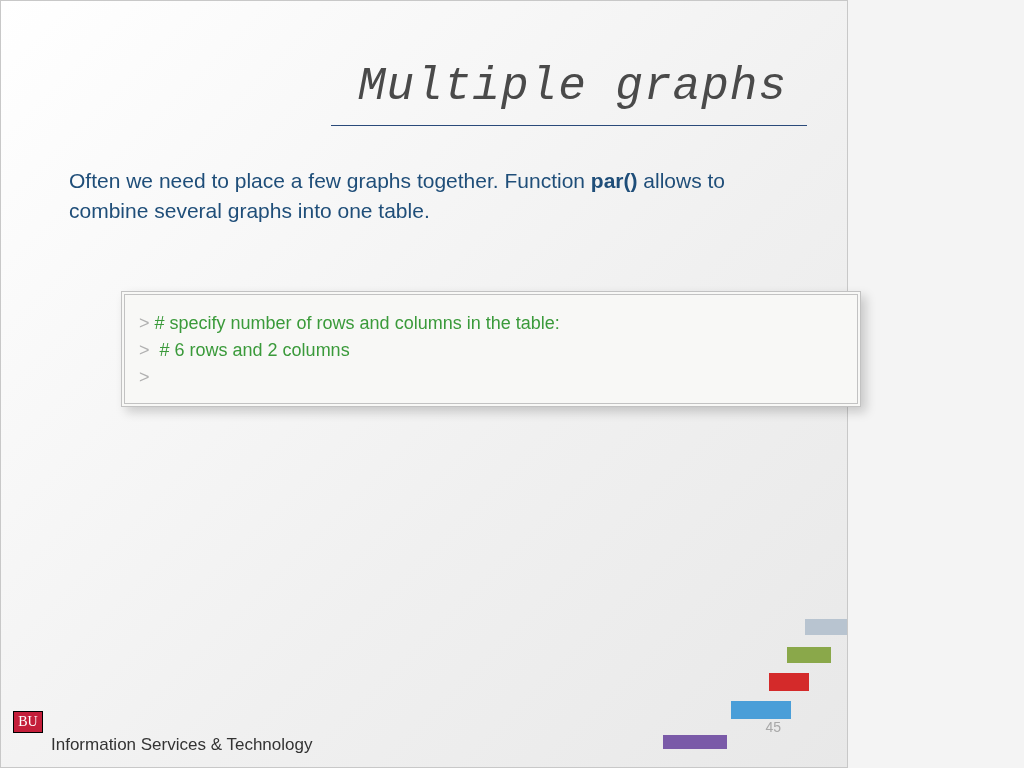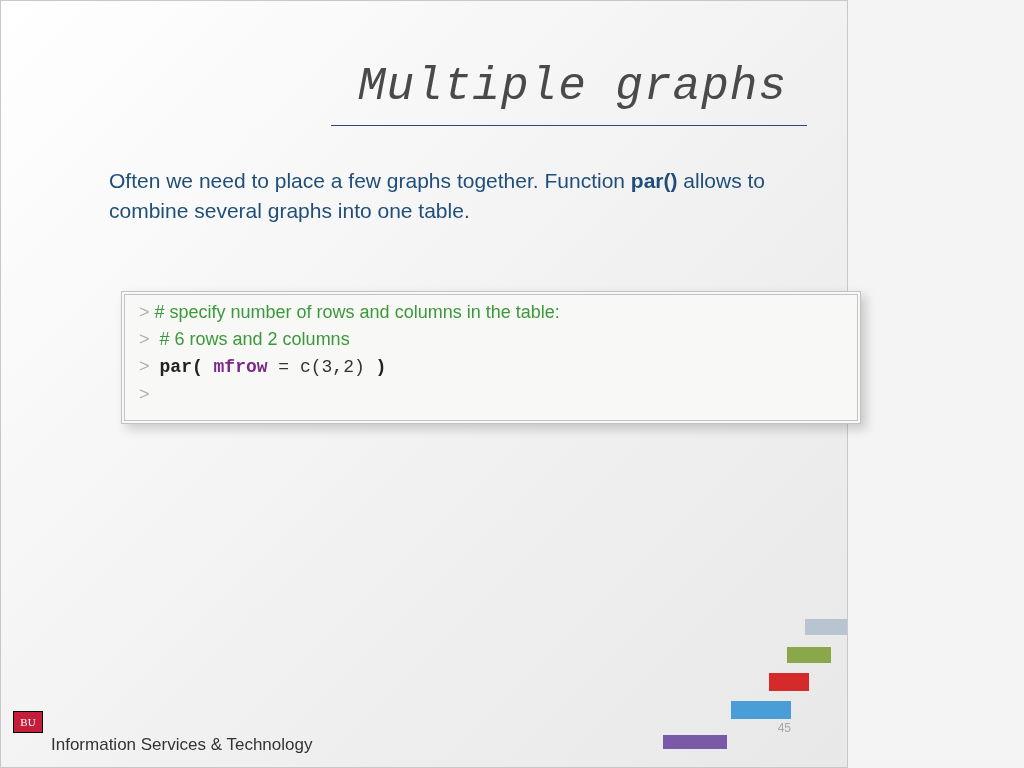--- a/index.html
+++ b/index.html
@@ -35,67 +35,66 @@
   }
   .body-text {
     position: absolute;
     top: 165px;
     left: 68px;
     right: 80px;
     font-size: 21px;
     line-height: 1.45;
     color: #1f4e79;
     font-weight: 300;
-    margin-left: 40px;
   }
   .body-text .fn { font-weight: 700; color: #1f4e79; }
   .code-box {
     position: absolute;
     top: 290px;
     left: 120px;
     width: 740px;
-    padding: 4px 14px 12px 14px;
+    padding: 15px 14px 12px 14px;
     background: #f8f8f6;
     border: 4px double #c2c2c2;
     box-shadow: 5px 5px 10px rgba(0,0,0,0.18);
     font-size: 18px;
     line-height: 1.5;
   }
   .code-line { white-space: pre; }
   .prompt { color: #b0b0b0; font-family: "Segoe UI", Arial, sans-serif; font-weight: 300; }
   .comment { color: #3a9a3a; font-family: "Segoe UI", Arial, sans-serif; font-weight: 300; }
   .mono { font-family: "Courier New", Courier, monospace; color: #333; }
   .mono-b { font-family: "Courier New", Courier, monospace; color: #222; font-weight: 700; }
   .mono-arg { font-family: "Courier New", Courier, monospace; color: #7a2a8a; font-weight: 700; }
 
   .page-num {
     position: absolute;
-    right: 56px;
+    right: 66px;
     bottom: 32px;
-    font-size: 12px;
+    font-size: 14px;
     color: #a8a8a8;
   }
 
   .footer {
     position: absolute;
     left: 12px;
     bottom: 12px;
     display: flex;
     align-items: center;
     gap: 8px;
   }
   .bu-logo {
     width: 30px;
     height: 22px;
     background: #c41e3a;
     border: 1px solid #000;
     color: #fff;
     font-family: "Times New Roman", serif;
     font-weight: 400;
-    font-size: 11px;
+    font-size: 14px;
     display: flex;
     align-items: center;
     justify-content: center;
     letter-spacing: 0px;
   }
   .footer-text {
     font-size: 17px;
     color: #333;
     font-weight: 400;
     margin-top: 46px;
@@ -123,21 +122,20 @@
   <div class="title">Multiple graphs</div>
   <div class="title-rule"></div>
 
   <div class="body-text">
     <span>Often we need to place a few graphs together. Function </span><span class="fn">par()</span><span> allows to combine several graphs into one table.</span>
   </div>
 
   <div class="code-box">
     <div class="code-line"><span class="prompt">&gt;</span><span class="comment"> # specify number of rows and columns in the table:</span></div>
     <div class="code-line"><span class="prompt">&gt;</span>  <span class="comment"># 6 rows and 2 columns</span></div>
-    <div class="code-line"><span class="prompt">&gt;</span>  <span class="mono-b">par( </span><span class="mono-arg">mfrow</span><span class="mono"> = c(3,2) </span><span class="mono-b">)</span></div>
     <div class="code-line"><span class="prompt">&gt;</span></div>
   </div>
 
   <div class="page-num">45</div>
 
   <div class="footer">
     <div class="bu-logo">BU</div>
     <div class="footer-text">Information Services &amp; Technology</div>
   </div>
 

